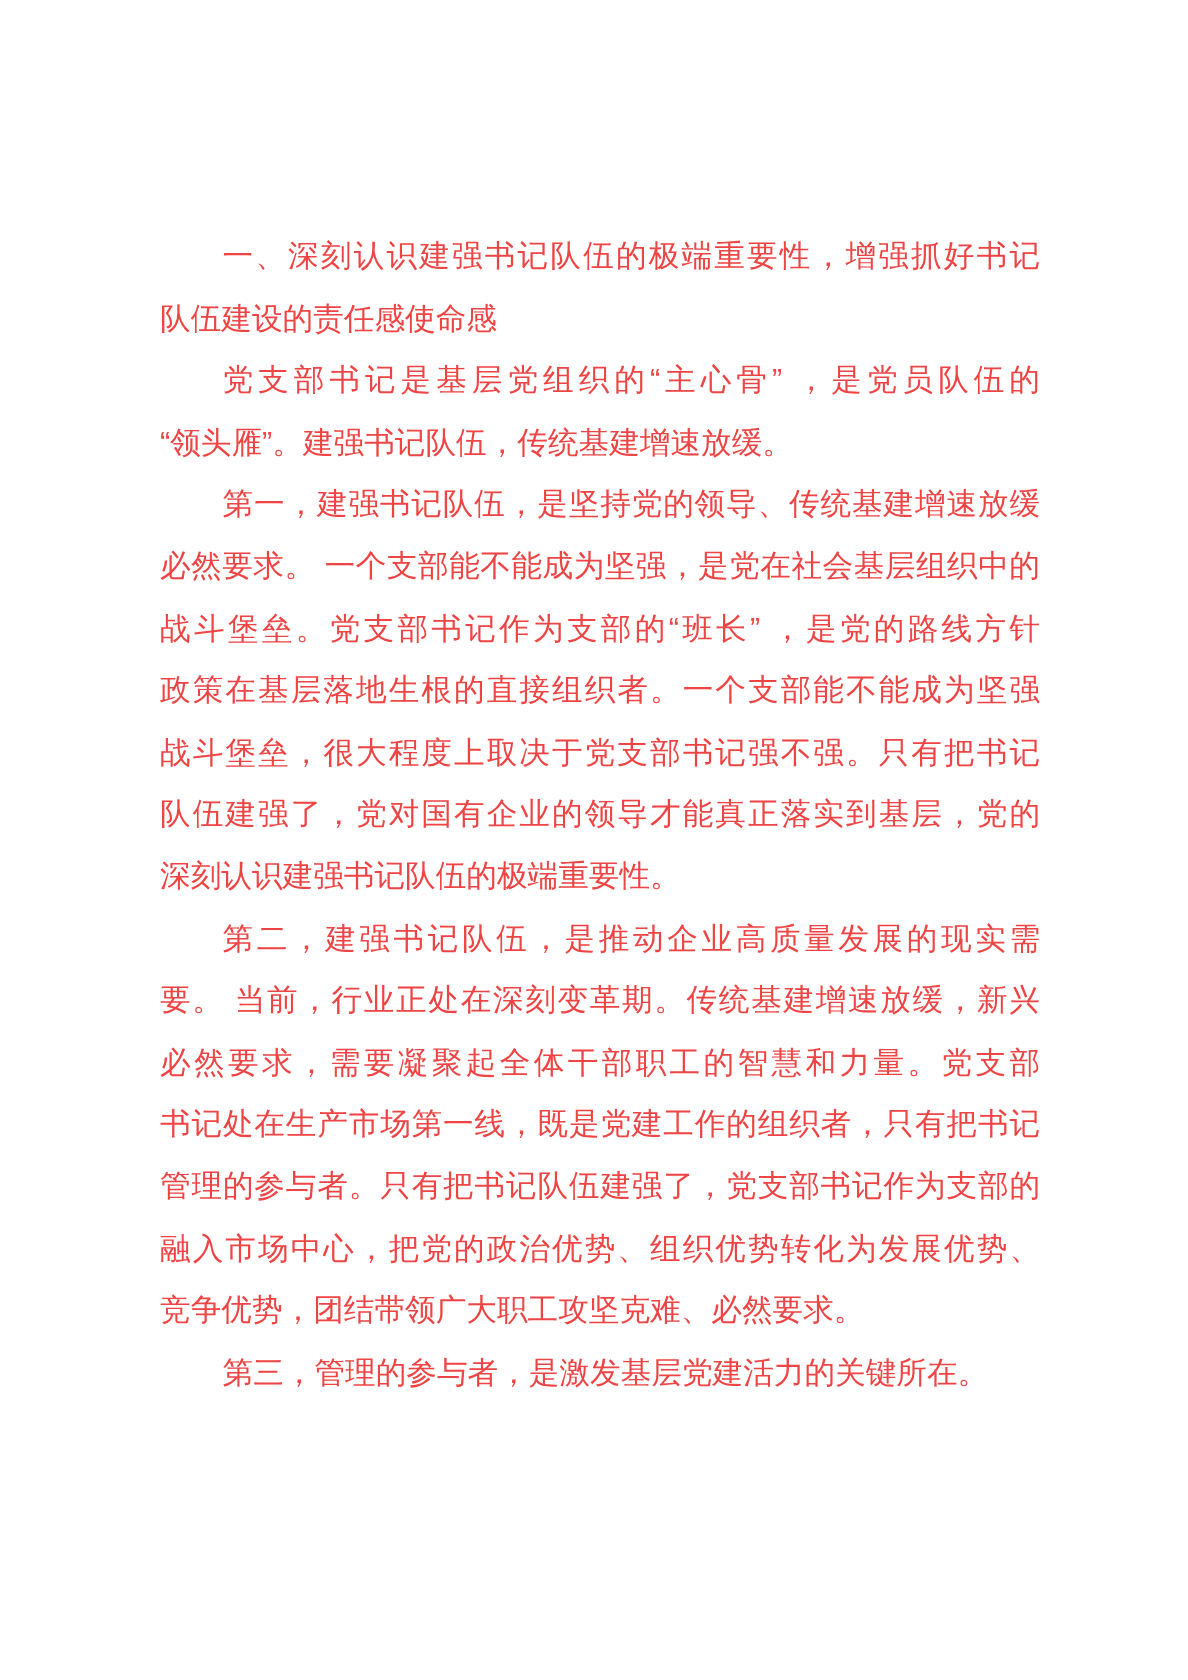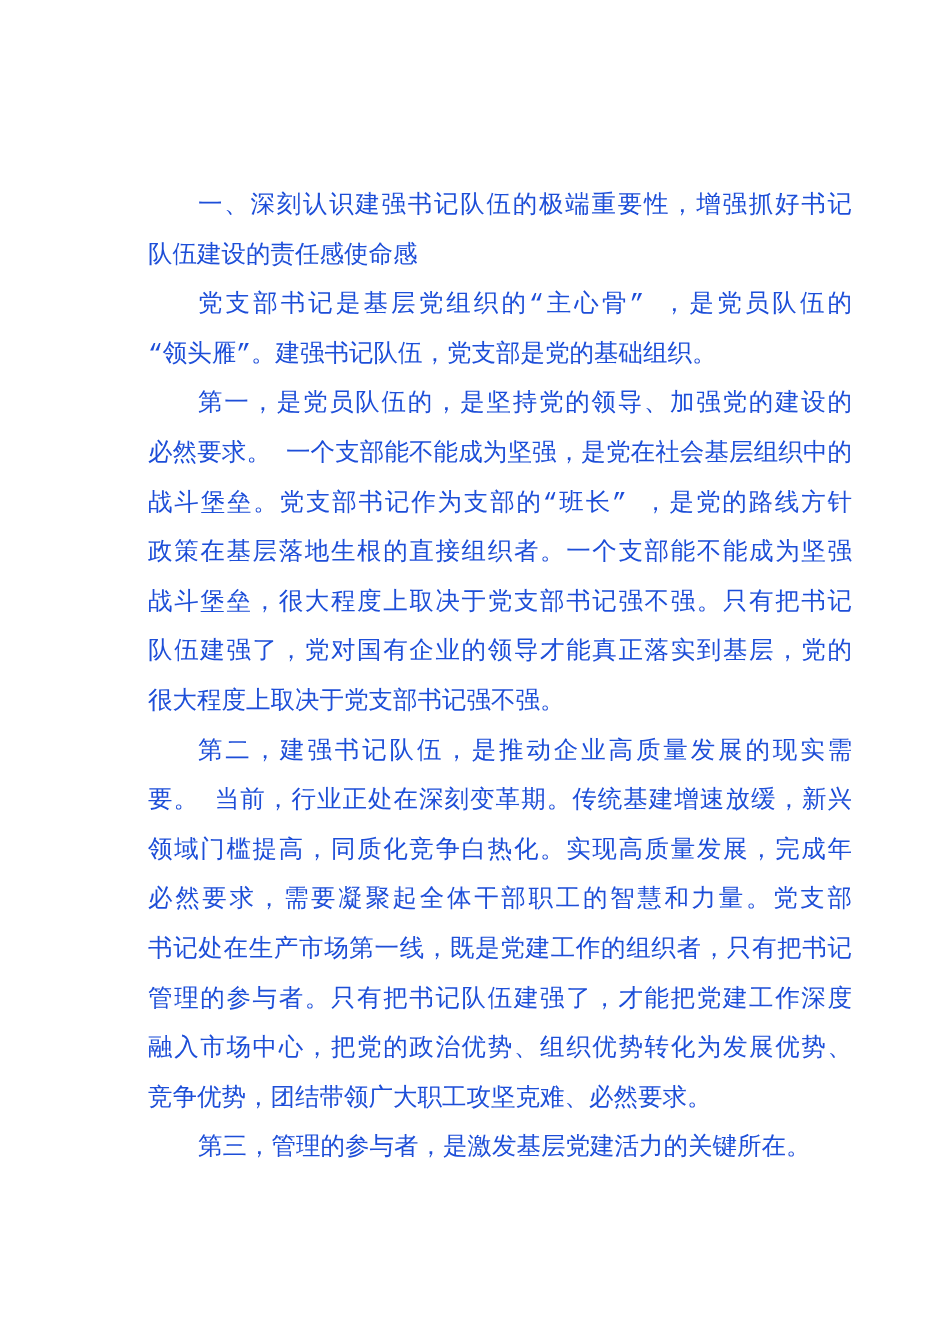--- a/index.html
+++ b/index.html
@@ -11,24 +11,23 @@
       width: 950px;
       height: 1344px;
       position: relative;
       overflow: hidden;
     }
     .page {
       position: absolute;
       left: 128px;
       top: 186px;
       width: 704px;
-      font-family: Liberation Mono, monospace;
+      font-family: Liberation Sans, sans-serif;
       font-size: 24.5px;
-      color: #1d4ed8;
-      margin-left: 20px;
+      color: #ef4444;
     }
     .line {
       height: 49.6px;
       line-height: 40px;
       white-space: nowrap;
       text-align: justify;
       text-align-last: justify;
       letter-spacing: 0px;
     }
     .line.indent {
@@ -43,40 +42,39 @@
 
 <div class="page">
 
   <div>
     <div class="line indent">一、深刻认识建强书记队伍的极端重要性，增强抓好书记</div>
     <div class="line last">队伍建设的责任感使命感</div>
   </div>
 
   <div>
     <div class="line indent">党支部书记是基层党组织的“主心骨” ，是党员队伍的</div>
-    <div class="line last">“领头雁”。建强书记队伍，党支部是党的基础组织。</div>
+    <div class="line last">“领头雁”。建强书记队伍，传统基建增速放缓。</div>
   </div>
 
   <div>
-    <div class="line indent">第一，是党员队伍的，是坚持党的领导、加强党的建设的</div>
+    <div class="line indent">第一，建强书记队伍，是坚持党的领导、传统基建增速放缓</div>
     <div class="line">必然要求。 一个支部能不能成为坚强，是党在社会基层组织中的</div>
     <div class="line">战斗堡垒。党支部书记作为支部的“班长” ，是党的路线方针</div>
     <div class="line">政策在基层落地生根的直接组织者。一个支部能不能成为坚强</div>
     <div class="line">战斗堡垒，很大程度上取决于党支部书记强不强。只有把书记</div>
     <div class="line">队伍建强了，党对国有企业的领导才能真正落实到基层，党的</div>
-    <div class="line last">很大程度上取决于党支部书记强不强。</div>
+    <div class="line last">深刻认识建强书记队伍的极端重要性。</div>
   </div>
 
   <div>
     <div class="line indent">第二，建强书记队伍，是推动企业高质量发展的现实需</div>
     <div class="line">要。 当前，行业正处在深刻变革期。传统基建增速放缓，新兴</div>
-    <div class="line">领域门槛提高，同质化竞争白热化。实现高质量发展，完成年</div>
     <div class="line">必然要求，需要凝聚起全体干部职工的智慧和力量。党支部</div>
     <div class="line">书记处在生产市场第一线，既是党建工作的组织者，只有把书记</div>
-    <div class="line">管理的参与者。只有把书记队伍建强了，才能把党建工作深度</div>
+    <div class="line">管理的参与者。只有把书记队伍建强了，党支部书记作为支部的</div>
     <div class="line">融入市场中心，把党的政治优势、组织优势转化为发展优势、</div>
     <div class="line last">竞争优势，团结带领广大职工攻坚克难、必然要求。</div>
   </div>
 
   <div>
     <div class="line indent last">第三，管理的参与者，是激发基层党建活力的关键所在。</div>
   </div>
 
 </div>
 

